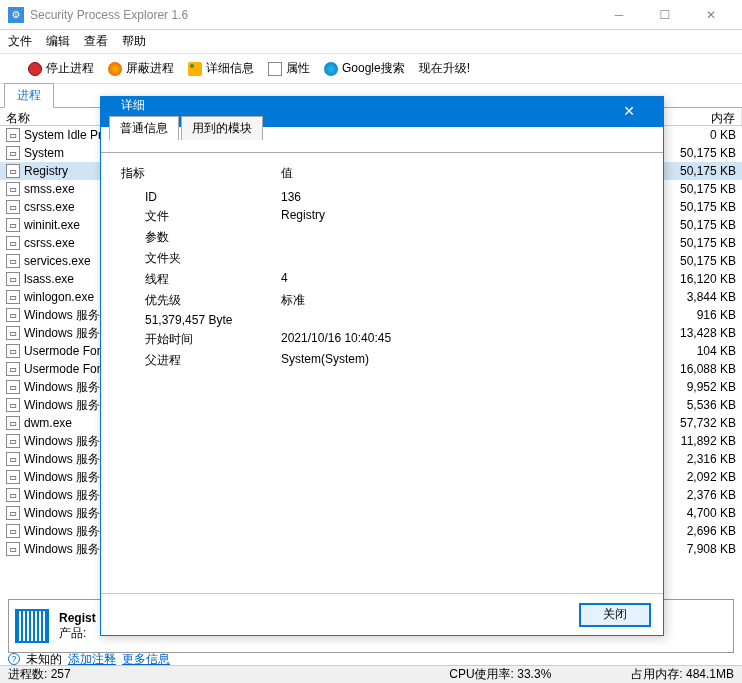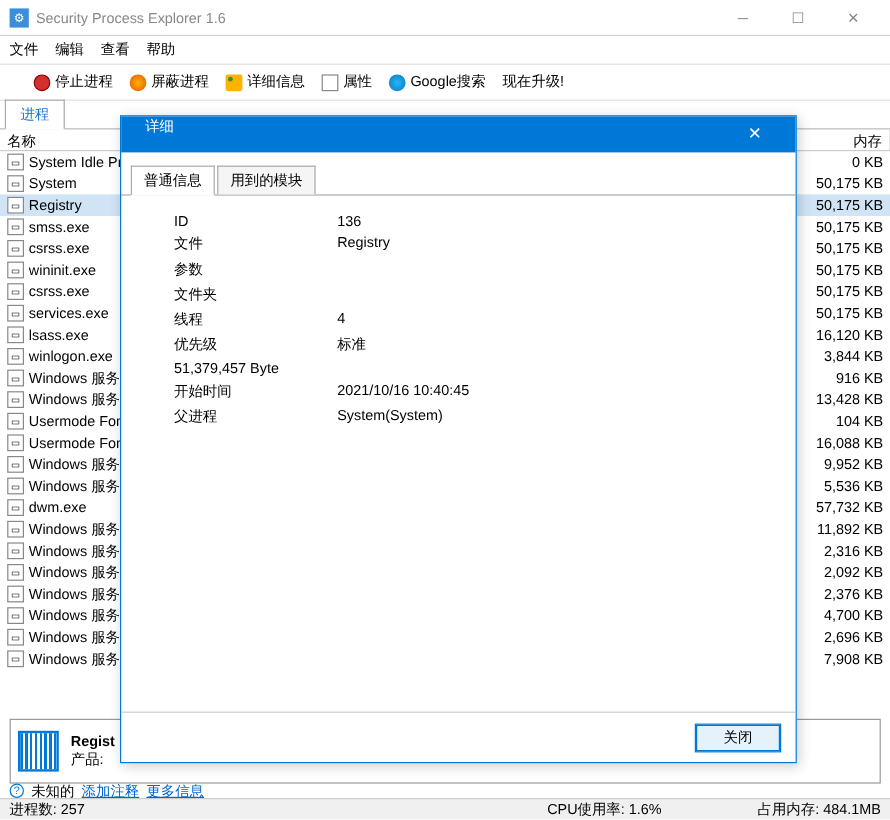--- a/index.html
+++ b/index.html
@@ -52,21 +52,21 @@
 .statusbar { position: absolute; bottom: 0; left: 0; right: 0; height: 18px; background: #f0f0f0; border-top: 1px solid #ccc; display: flex; align-items: center; padding: 0 8px; }
 .statusbar .seg { flex: 0 0 auto; margin-right: 40px; }
 .statusbar .seg:nth-child(2){margin-left:auto;margin-right:80px;}
 .statusbar .seg:last-child{margin-right:0;}
 
 
 .dialog { position: absolute; top: 96px; left: 100px; width: 564px; height: 540px; background: #fff; border: 1px solid #0078d7; box-shadow: 2px 2px 10px rgba(0,0,0,0.2); display: flex; flex-direction: column; }
 .dlg-title { height: 30px; background: #0078d7; color: #fff; display: flex; align-items: flex-start; padding: 0 20px; }
 .dlg-title .t { flex: 1; }
 .dlg-close { width: 28px; height: 28px; display: flex; align-items: center; justify-content: center; font-size: 14px; }
-.dlg-tabs { height: 36px; display: flex; align-items: flex-end; padding: 4px 8px 0; border-bottom: 1px solid #aaa; }
+.dlg-tabs { height: 26px; display: flex; align-items: flex-end; padding: 4px 8px 12px; border-bottom: 1px solid #aaa; }
 .dlg-tab { padding: 3px 10px; border: 1px solid #aaa; border-bottom: none; background: #f5f5f5; margin-right: 2px; font-size:12px;}
 .dlg-tab.active { background: #fff; border-bottom: 1px solid #fff; margin-bottom: -1px; }
 .dlg-body { flex: 1; padding: 12px 20px; overflow: auto; }
 .dlg-cols { display: flex; margin-bottom: 6px; }
 .dlg-cols .c1 { width: 160px; }
 .dlg-sect { display: flex; align-items: center; gap: 6px; margin: 4px 0 6px; }
 .dlg-sect .sicon { width: 16px; height: 16px; }
 .dlg-row { display: flex; padding: 2px 0 2px 24px; }
 .dlg-row .k { width: 136px; }
 .dlg-footer { height: 42px; border-top: 1px solid #ccc; display: flex; align-items: center; justify-content: flex-end; padding: 0 12px; }
@@ -260,34 +260,38 @@
 
 <div class="linksbar">
   <span class="qicon">?</span>
   <span>未知的</span>
   <a>添加注释</a>
   <a>更多信息</a>
 </div>
 
 <div class="statusbar">
   <div class="seg">进程数: 257</div>
-  <div class="seg">CPU使用率: 1.6%</div>
+  <div class="seg">CPU使用率: 33.3%</div>
   <div class="seg">占用内存: 484.1MB</div>
 </div>
 
 <div class="dialog">
   <div class="dlg-title">
     <div class="t">详细</div>
     <div class="dlg-close">✕</div>
   </div>
   <div class="dlg-tabs">
     <div class="dlg-tab active">普通信息</div>
     <div class="dlg-tab">用到的模块</div>
   </div>
   <div class="dlg-body">
+    <div class="dlg-cols">
+      <div class="c1">指标</div>
+      <div>值</div>
+    </div>
     <div id="dlgrows">
         <div class="dlg-row">
           <div class="k">ID</div>
           <div>136</div>
         </div>
         <div class="dlg-row">
           <div class="k">文件</div>
           <div>Registry</div>
         </div>
         <div class="dlg-row">

